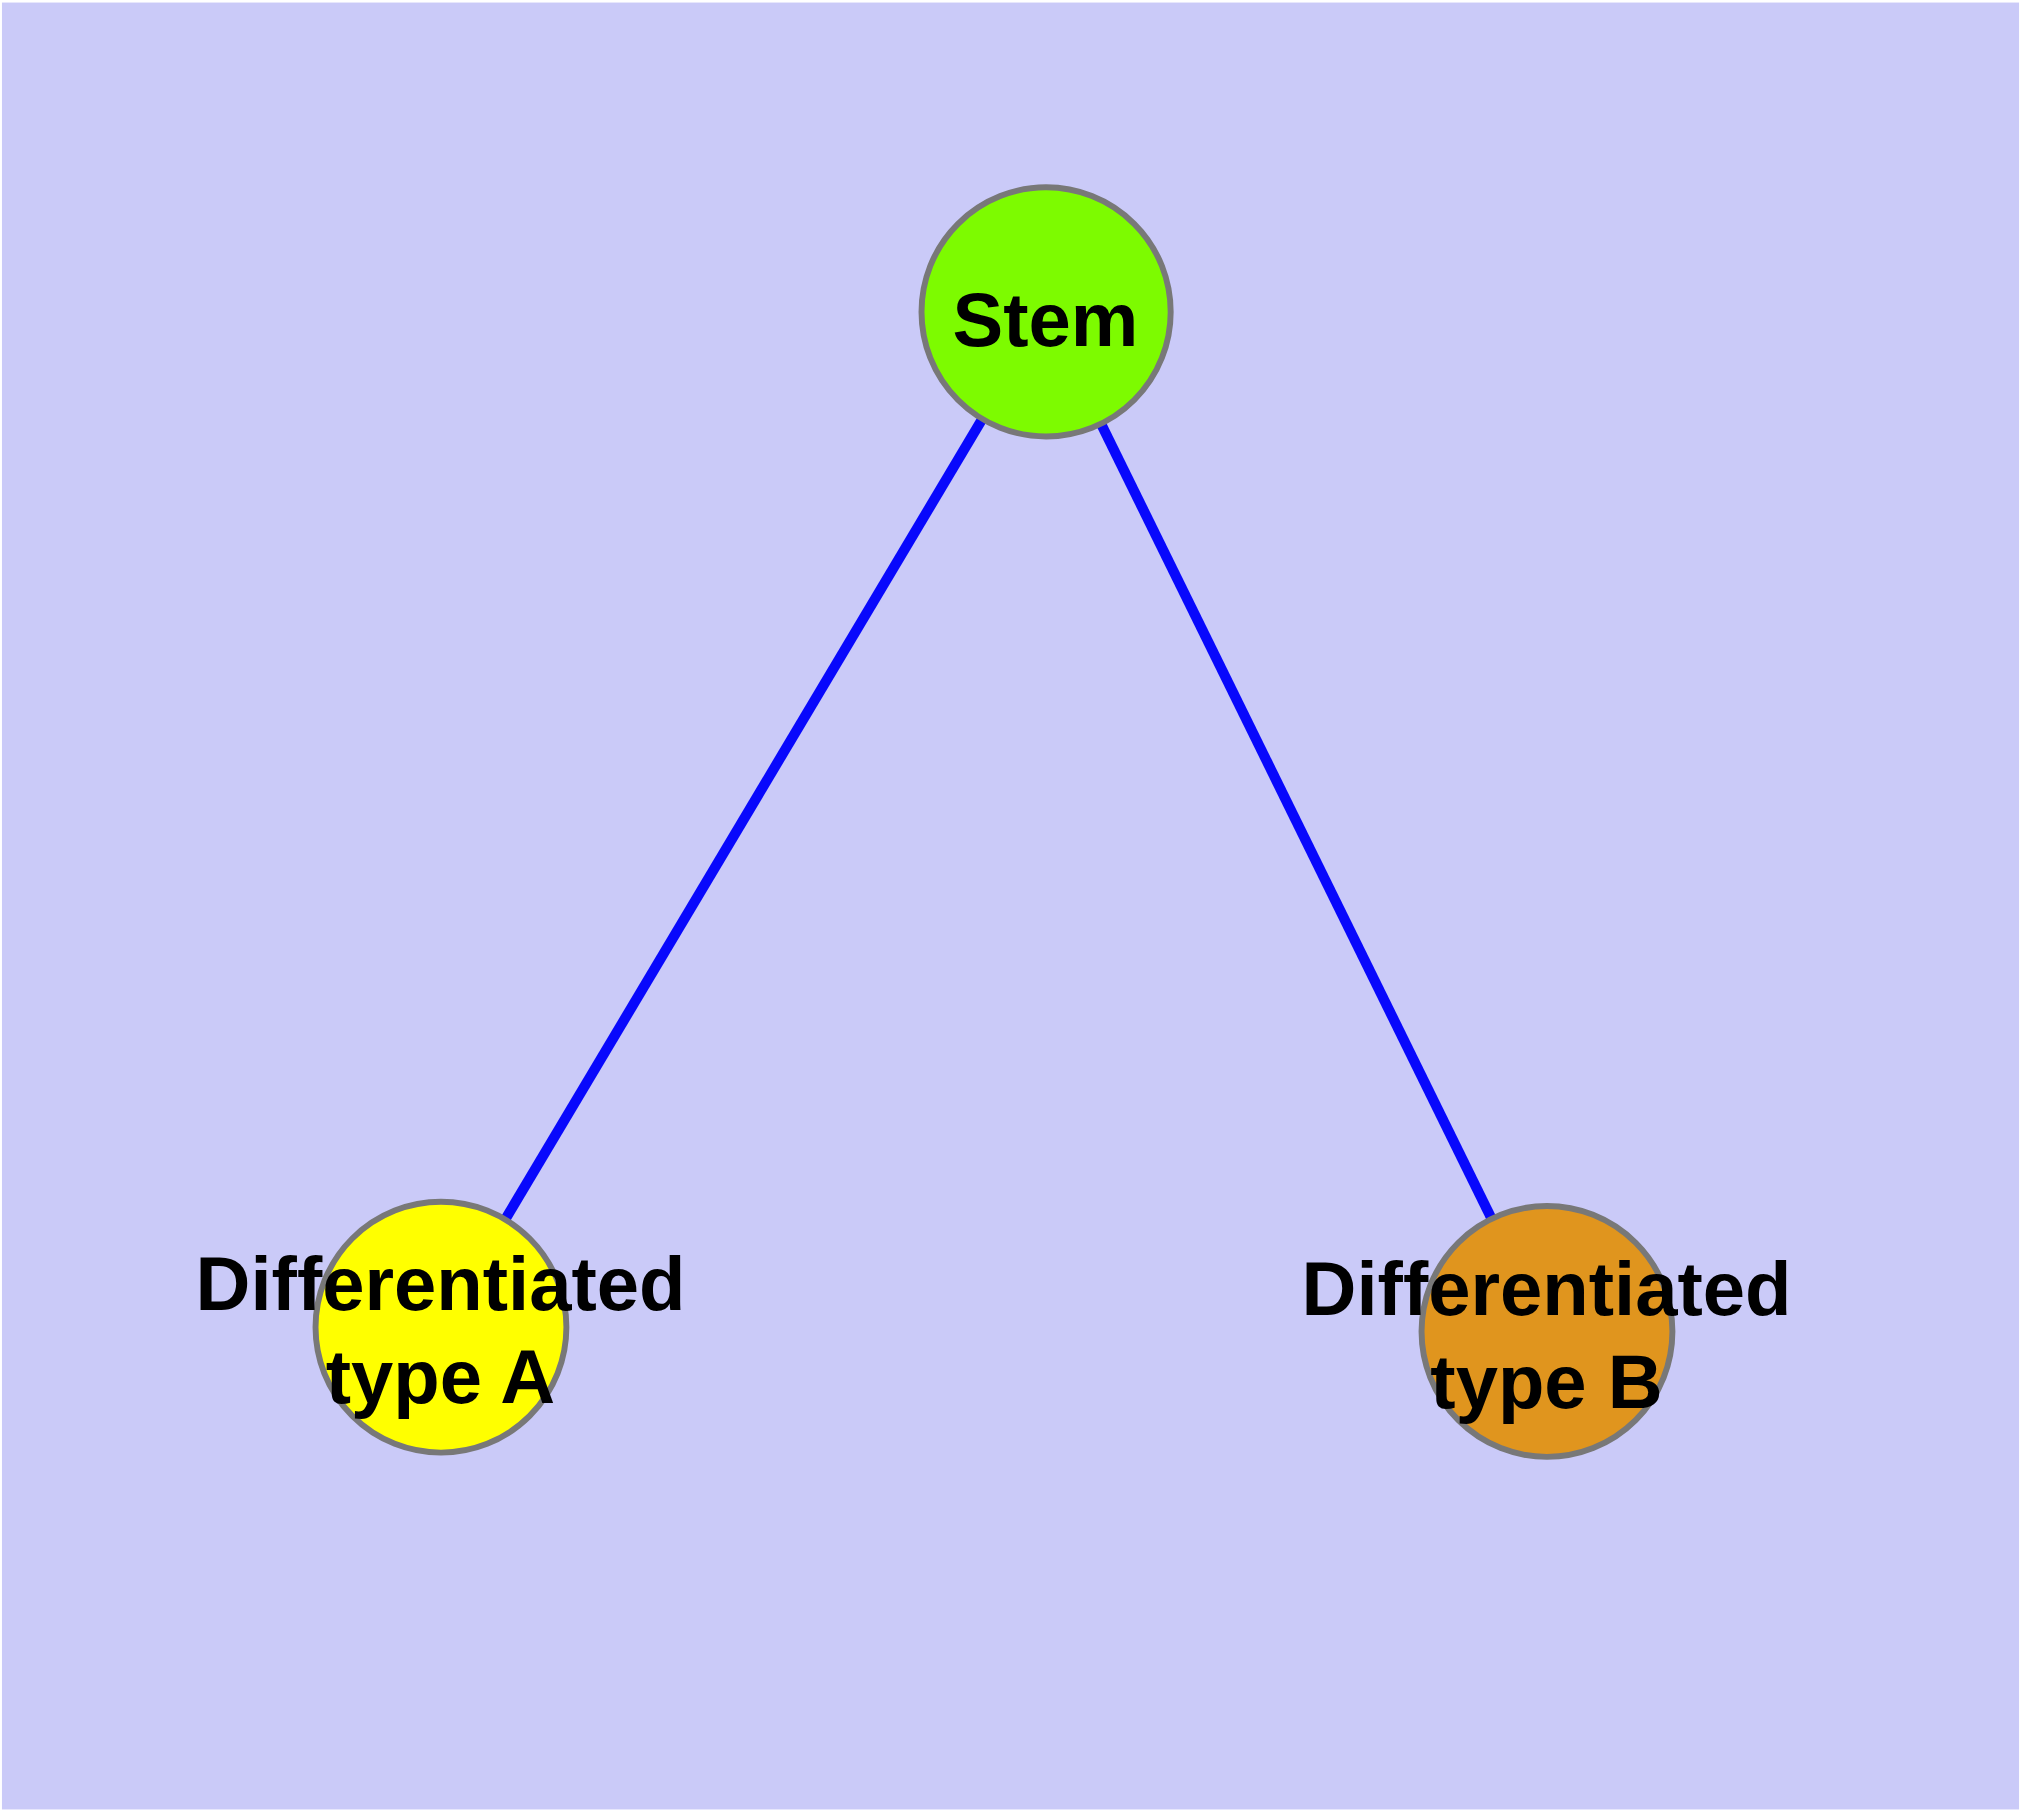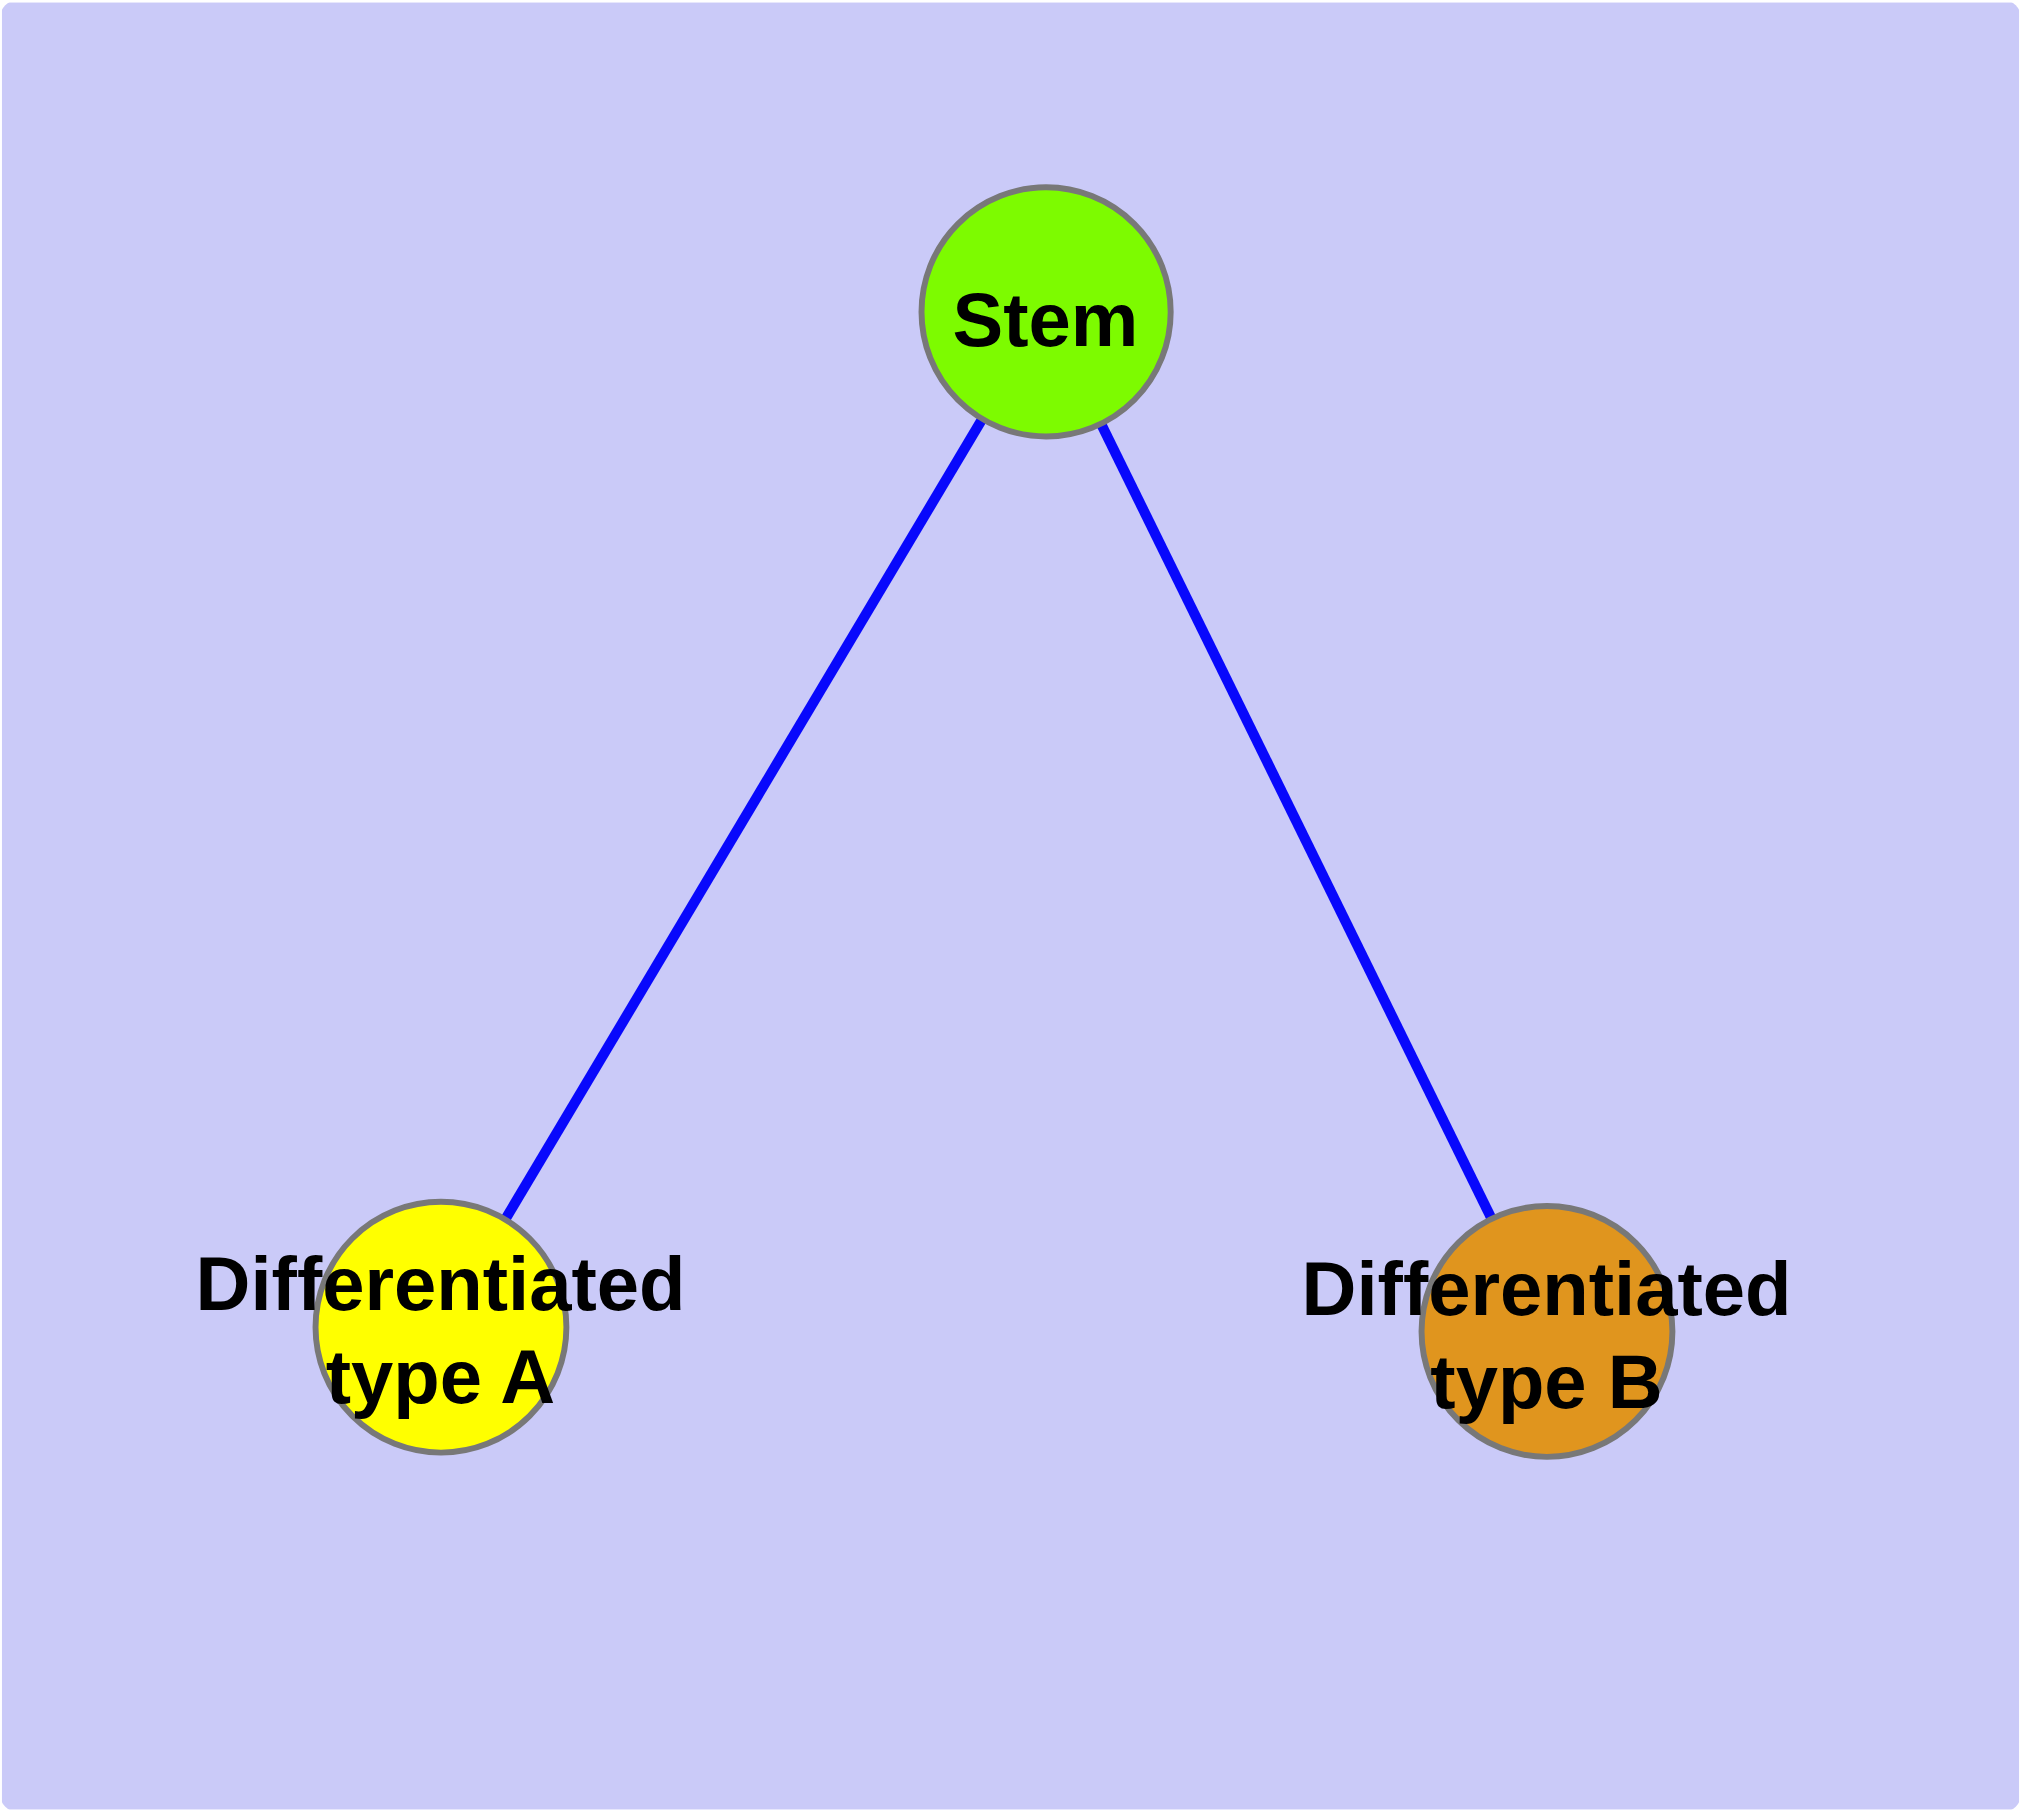--- a/index.html
+++ b/index.html
@@ -7,21 +7,20 @@
     padding: 0;
     background: #ffffff;
     font-family: "Liberation Sans", sans-serif;
   }
   #canvas {
     position: relative;
     width: 2021px;
     height: 1812px;
     background: #ffffff;
     overflow: hidden;
-    border-radius: 18px;
   }
   #graph-svg {
     position: absolute;
     left: 0;
     top: 0;
     display: block;
   }
   .node-label {
     position: absolute;
     width: 1017px;

